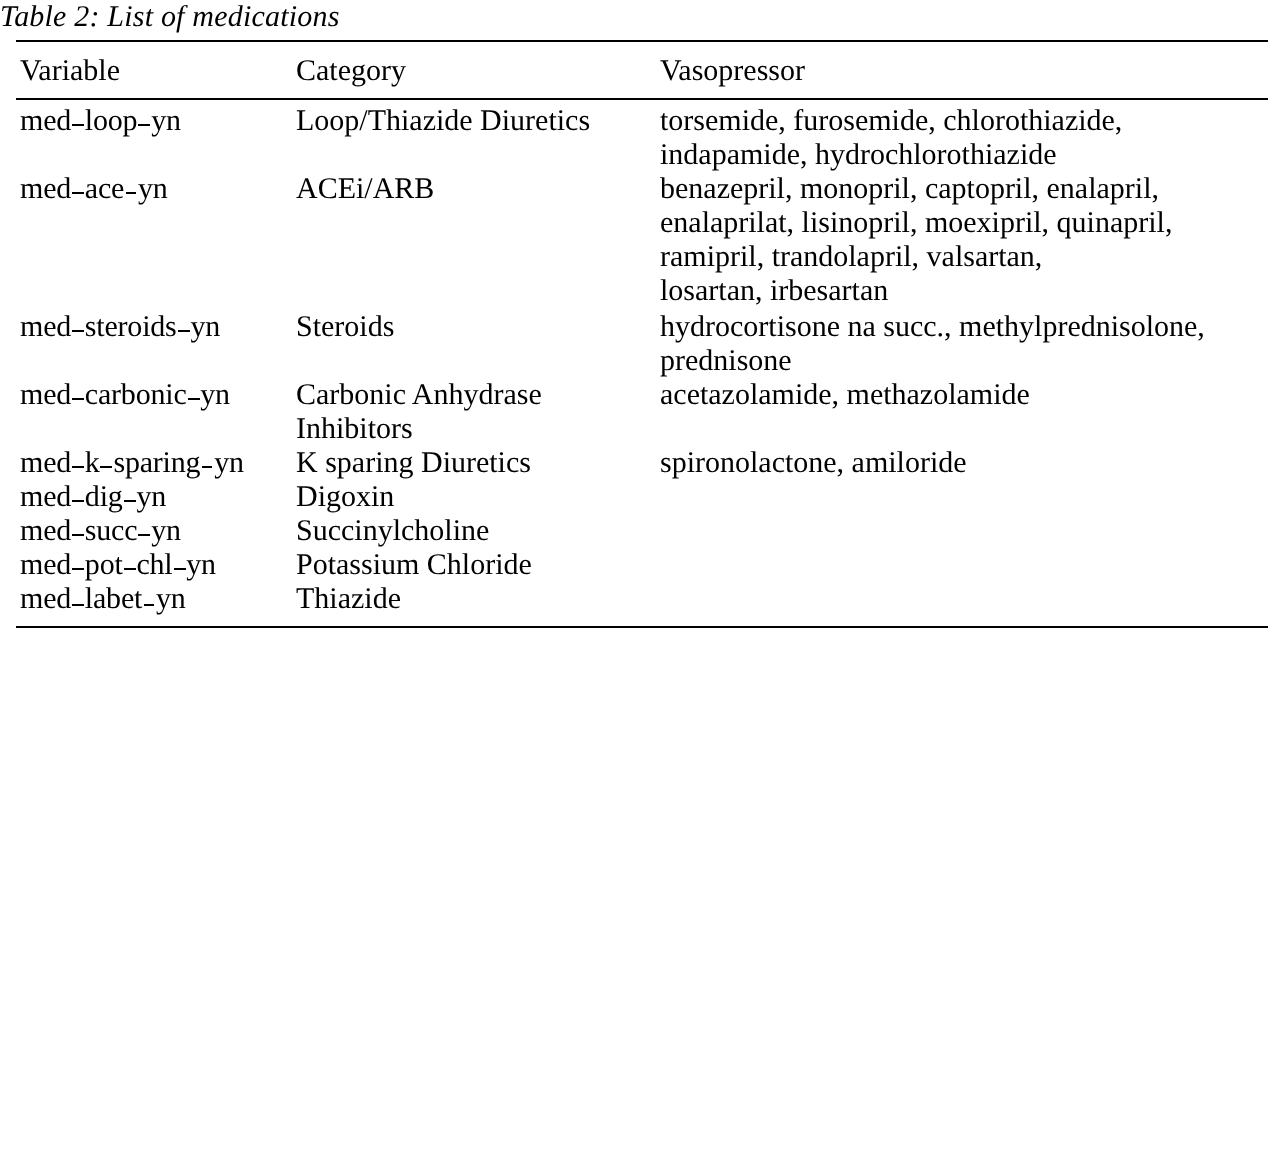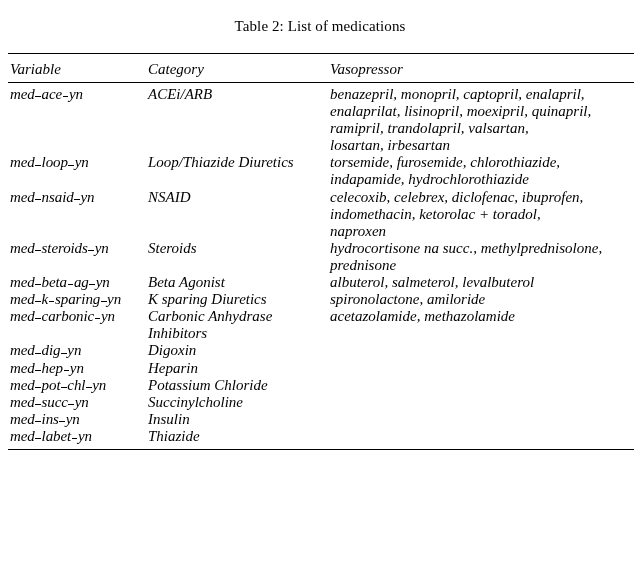--- a/index.html
+++ b/index.html
@@ -15,30 +15,29 @@
     color: #000000;
     -webkit-font-smoothing: antialiased;
   }
   .page {
     position: relative;
     width: 640px;
     height: 583px;
     box-sizing: border-box;
   }
   .caption {
-    text-align: center;
     font-size: 15px;
     line-height: 17px;
-    padding-top: 18px;
+    padding-top: 1px;
     letter-spacing: 0.1px;
+    font-style: italic;
   }
   .table-wrap {
-    margin-top: 18px;
+    margin-top: 2px;
     padding: 0 6px 0 8px;
-    font-style: italic;
   }
   table.medtable {
     width: 100%;
     border-collapse: collapse;
     font-size: 15px;
     table-layout: fixed;
   }
   table.medtable col.c-var { width: 138px; }
   table.medtable col.c-cat { width: 182px; }
   table.medtable col.c-med { width: auto; }
@@ -129,122 +128,88 @@
           <td colspan="3">
               <div class="rule-mid"></div>
             </td>
         </tr>
         <tr class="spacer-head">
           <td colspan="3"></td>
         </tr>
       </thead>
       <tbody id="table-body">
           <tr>
+            <td class="var-cell">med<span class="us"></span>loop<span class="us"></span>yn</td>
+            <td class="lines">
+              <span>Loop/Thiazide Diuretics</span>
+            </td>
+            <td class="lines">
+              <span>torsemide, furosemide, chlorothiazide,</span>
+              <span>indapamide, hydrochlorothiazide</span>
+            </td>
+          </tr>
+          <tr>
             <td class="var-cell">med<span class="us"></span>ace<span class="us"></span>yn</td>
             <td class="lines">
               <span>ACEi/ARB</span>
             </td>
             <td class="lines">
               <span>benazepril, monopril, captopril, enalapril,</span>
               <span>enalaprilat, lisinopril, moexipril, quinapril,</span>
               <span>ramipril, trandolapril, valsartan,</span>
               <span>losartan, irbesartan</span>
             </td>
           </tr>
           <tr>
-            <td class="var-cell">med<span class="us"></span>loop<span class="us"></span>yn</td>
-            <td class="lines">
-              <span>Loop/Thiazide Diuretics</span>
-            </td>
-            <td class="lines">
-              <span>torsemide, furosemide, chlorothiazide,</span>
-              <span>indapamide, hydrochlorothiazide</span>
-            </td>
-          </tr>
-          <tr>
-            <td class="var-cell">med<span class="us"></span>nsaid<span class="us"></span>yn</td>
-            <td class="lines">
-              <span>NSAID</span>
-            </td>
-            <td class="lines">
-              <span>celecoxib, celebrex, diclofenac, ibuprofen,</span>
-              <span>indomethacin, ketorolac + toradol,</span>
-              <span>naproxen</span>
-            </td>
-          </tr>
-          <tr>
             <td class="var-cell">med<span class="us"></span>steroids<span class="us"></span>yn</td>
             <td class="lines">
               <span>Steroids</span>
             </td>
             <td class="lines">
               <span>hydrocortisone na succ., methylprednisolone,</span>
               <span>prednisone</span>
             </td>
           </tr>
           <tr>
-            <td class="var-cell">med<span class="us"></span>beta<span class="us"></span>ag<span class="us"></span>yn</td>
-            <td class="lines">
-              <span>Beta Agonist</span>
-            </td>
-            <td class="lines">
-              <span>albuterol, salmeterol, levalbuterol</span>
-            </td>
-          </tr>
-          <tr>
-            <td class="var-cell">med<span class="us"></span>k<span class="us"></span>sparing<span class="us"></span>yn</td>
-            <td class="lines">
-              <span>K sparing Diuretics</span>
-            </td>
-            <td class="lines">
-              <span>spironolactone, amiloride</span>
-            </td>
-          </tr>
-          <tr>
             <td class="var-cell">med<span class="us"></span>carbonic<span class="us"></span>yn</td>
             <td class="lines">
               <span>Carbonic Anhydrase</span>
               <span>Inhibitors</span>
             </td>
             <td class="lines">
               <span>acetazolamide, methazolamide</span>
             </td>
           </tr>
           <tr>
+            <td class="var-cell">med<span class="us"></span>k<span class="us"></span>sparing<span class="us"></span>yn</td>
+            <td class="lines">
+              <span>K sparing Diuretics</span>
+            </td>
+            <td class="lines">
+              <span>spironolactone, amiloride</span>
+            </td>
+          </tr>
+          <tr>
             <td class="var-cell">med<span class="us"></span>dig<span class="us"></span>yn</td>
             <td class="lines">
               <span>Digoxin</span>
             </td>
             <td class="lines"></td>
           </tr>
           <tr>
-            <td class="var-cell">med<span class="us"></span>hep<span class="us"></span>yn</td>
-            <td class="lines">
-              <span>Heparin</span>
+            <td class="var-cell">med<span class="us"></span>succ<span class="us"></span>yn</td>
+            <td class="lines">
+              <span>Succinylcholine</span>
             </td>
             <td class="lines"></td>
           </tr>
           <tr>
             <td class="var-cell">med<span class="us"></span>pot<span class="us"></span>chl<span class="us"></span>yn</td>
             <td class="lines">
               <span>Potassium Chloride</span>
-            </td>
-            <td class="lines"></td>
-          </tr>
-          <tr>
-            <td class="var-cell">med<span class="us"></span>succ<span class="us"></span>yn</td>
-            <td class="lines">
-              <span>Succinylcholine</span>
-            </td>
-            <td class="lines"></td>
-          </tr>
-          <tr>
-            <td class="var-cell">med<span class="us"></span>ins<span class="us"></span>yn</td>
-            <td class="lines">
-              <span>Insulin</span>
             </td>
             <td class="lines"></td>
           </tr>
           <tr>
             <td class="var-cell">med<span class="us"></span>labet<span class="us"></span>yn</td>
             <td class="lines">
               <span>Thiazide</span>
             </td>
             <td class="lines"></td>
           </tr>

